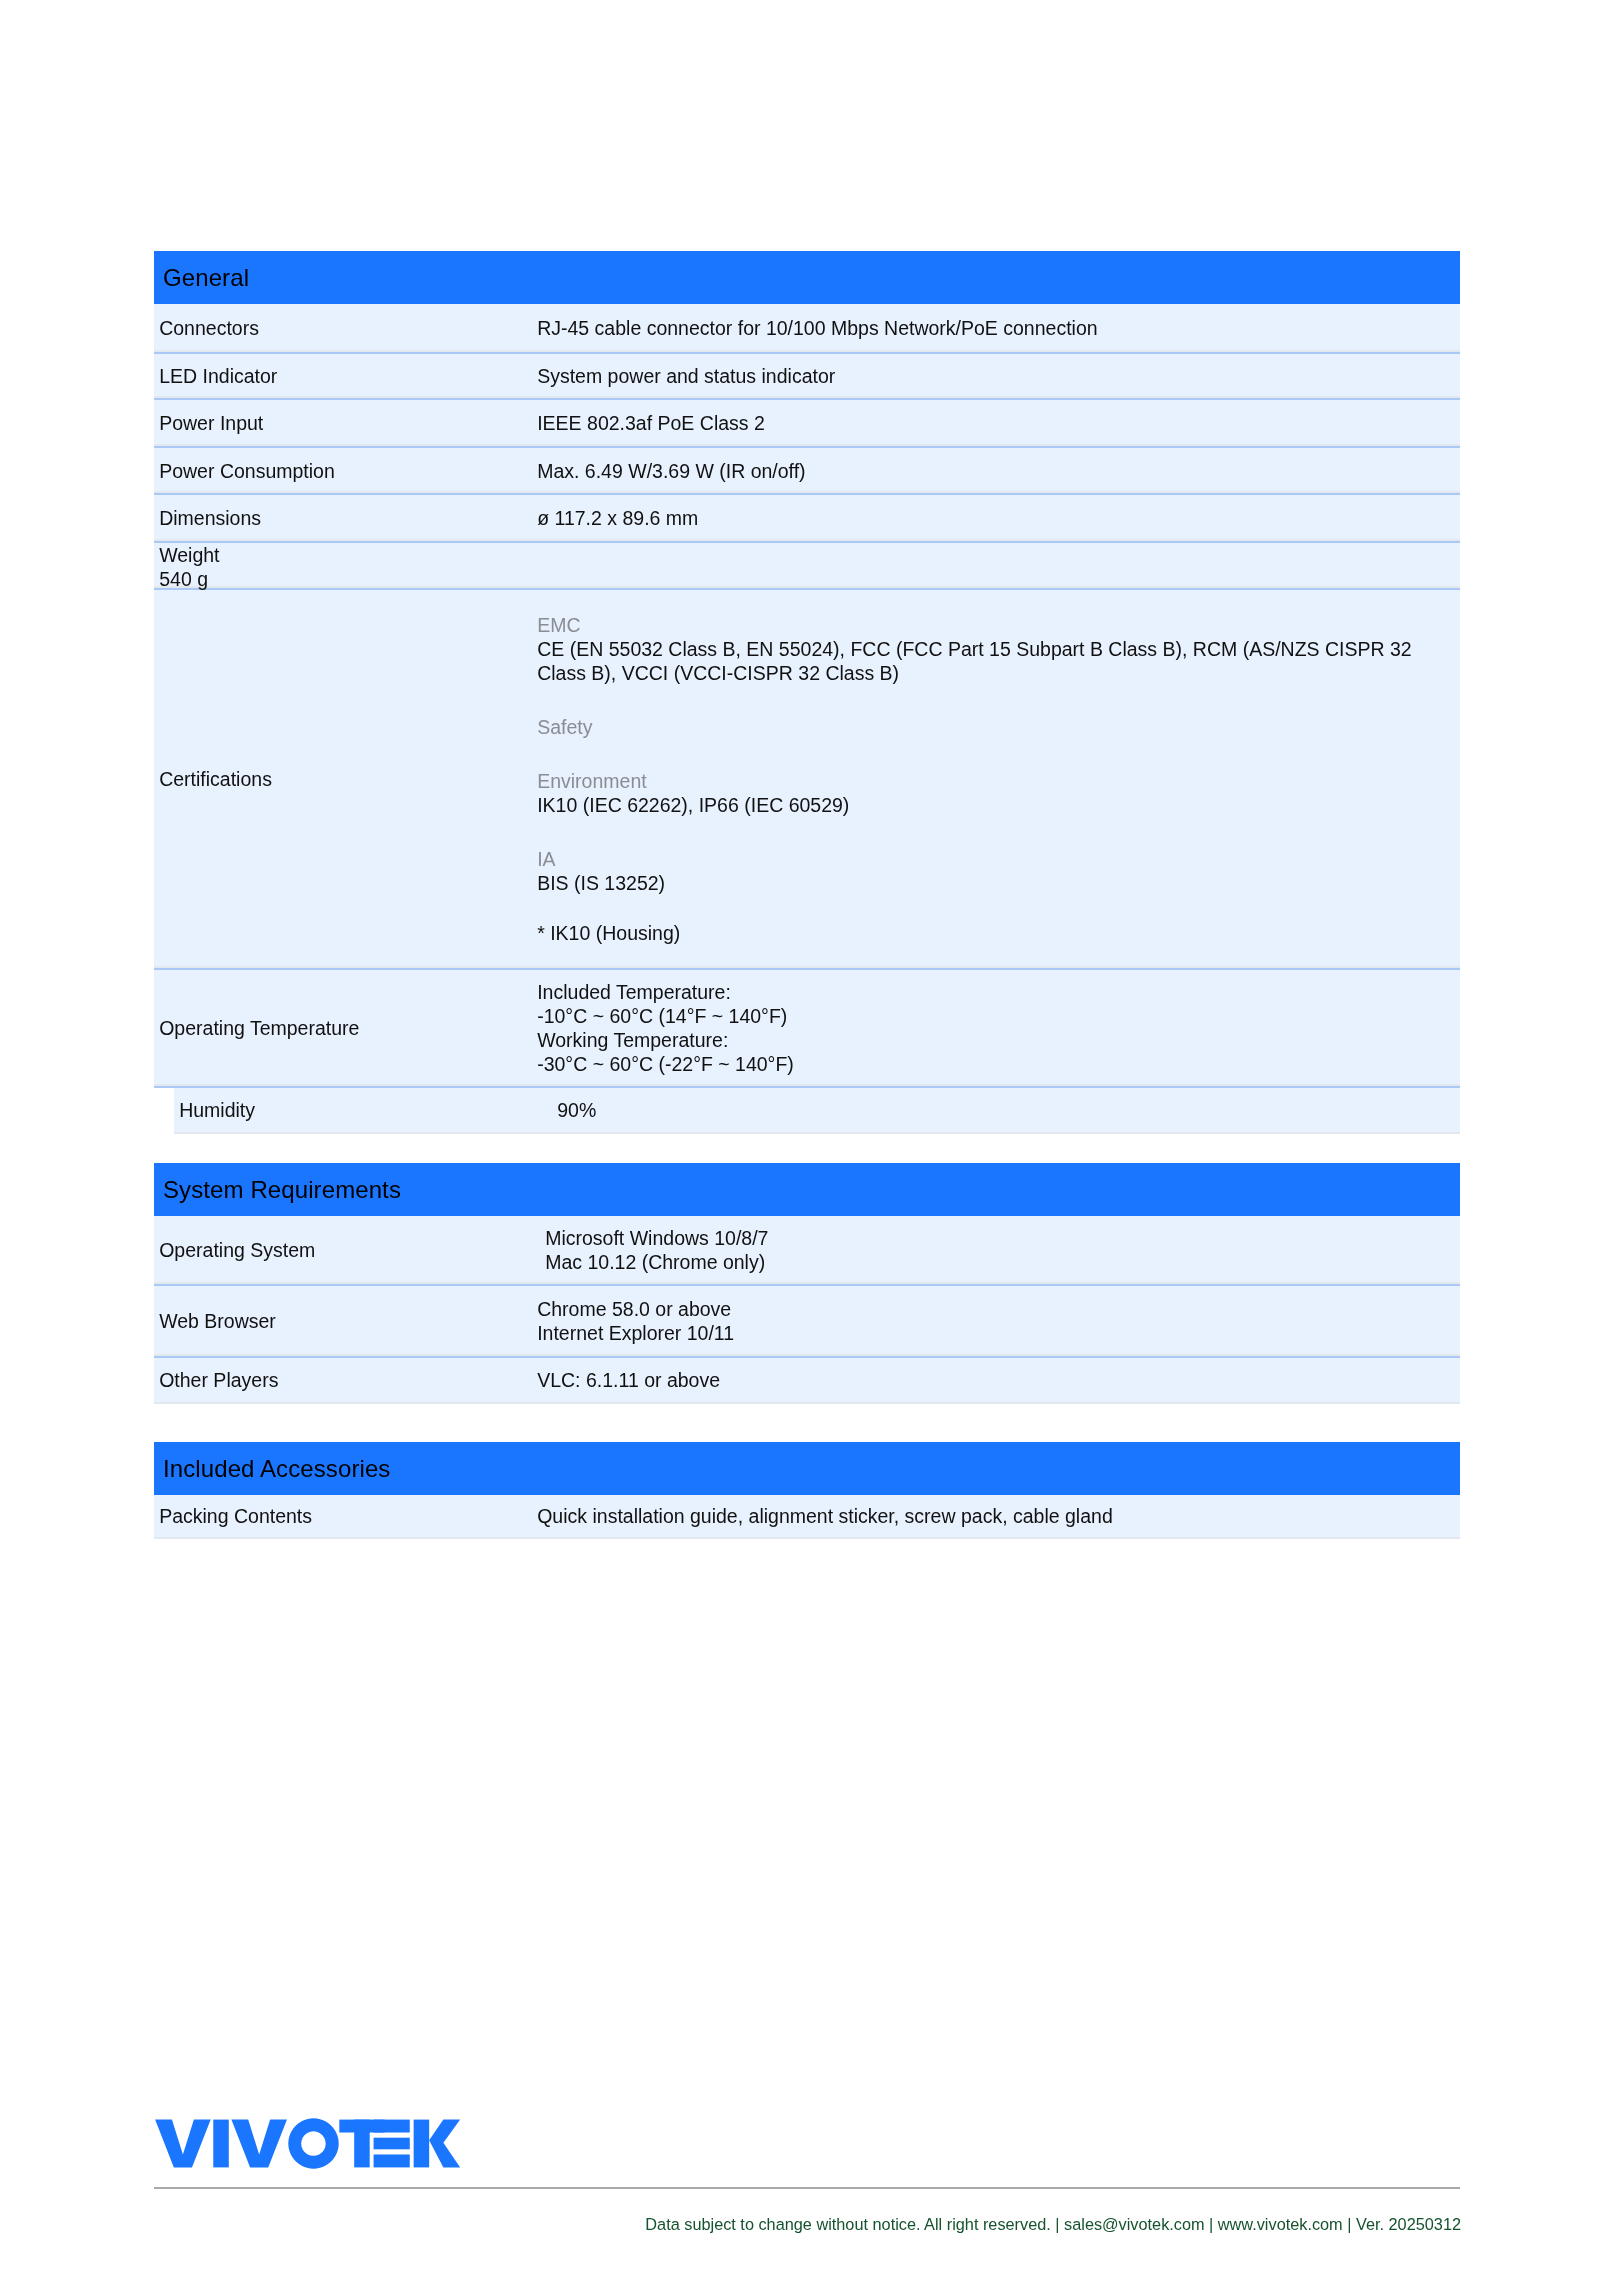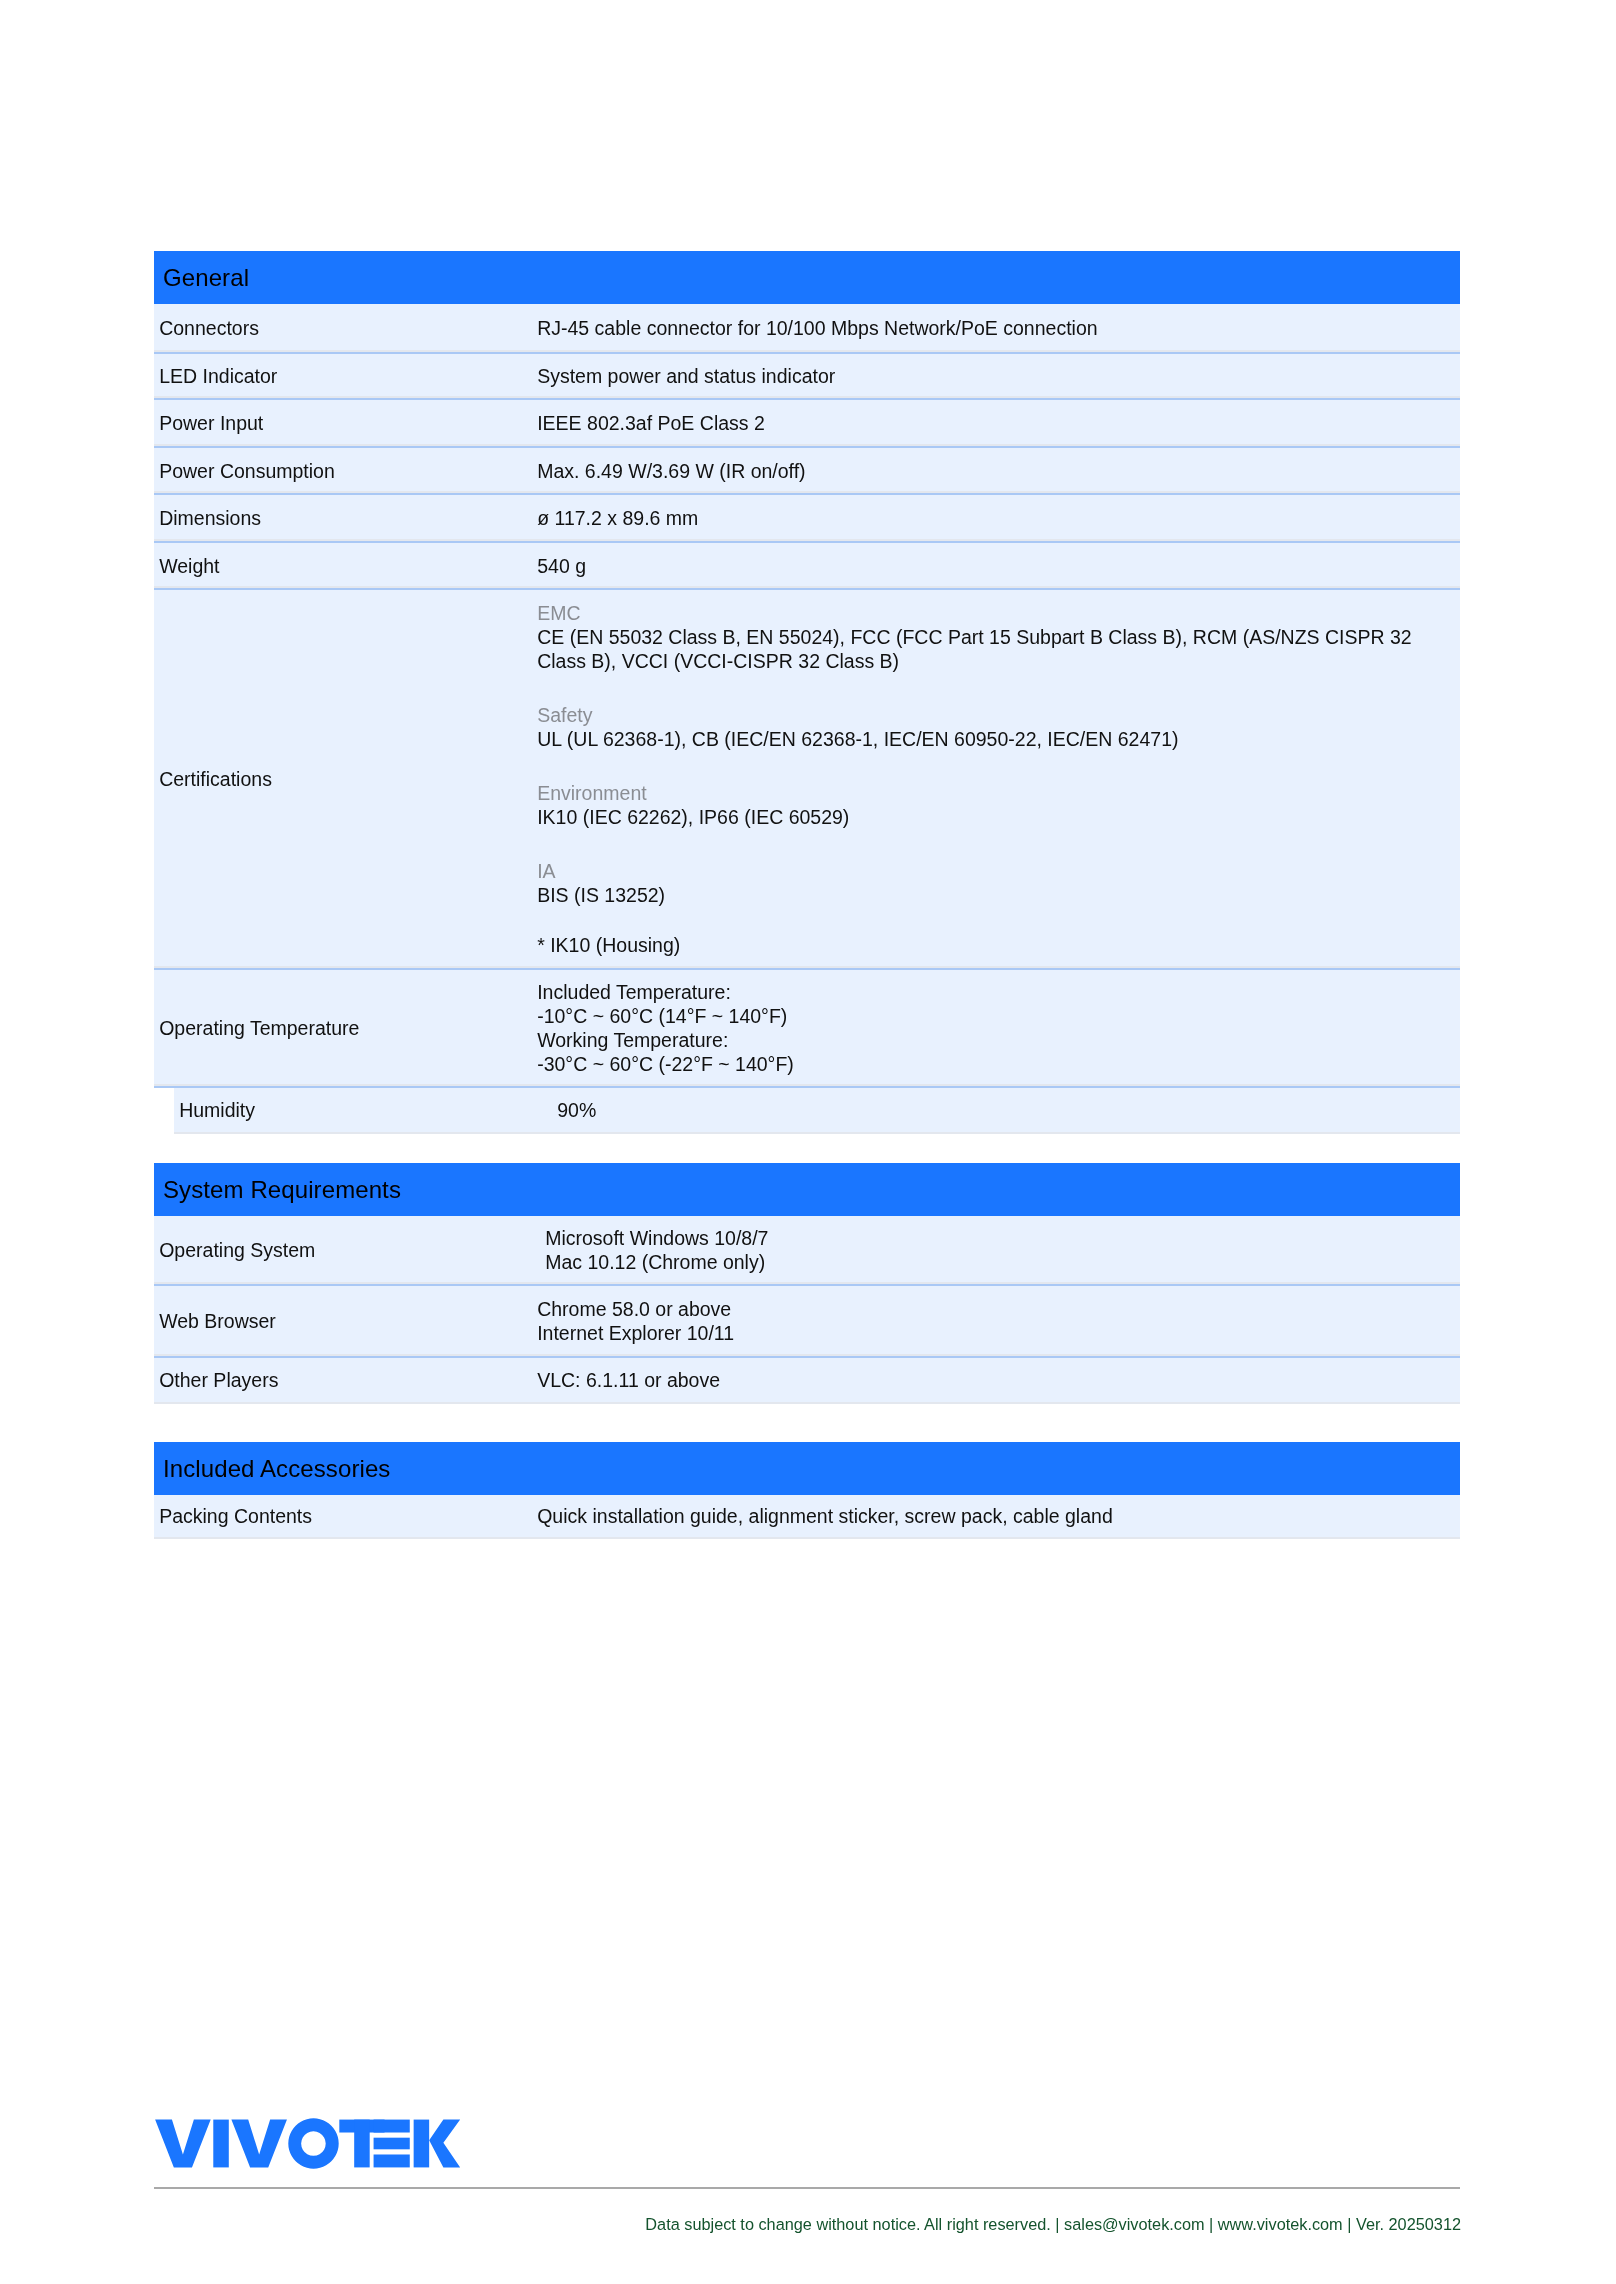--- a/index.html
+++ b/index.html
@@ -75,35 +75,34 @@
     <div class="cell-value">
         <span>Max. 6.49 W/3.69 W (IR on/off)</span>
       </div>
   </div>
   <div class="row" style="height:46px;">
     <div class="cell-label">Dimensions</div>
     <div class="cell-value">
         <span>ø 117.2 x 89.6 mm</span>
       </div>
   </div>
-  <div class="row" style="height:45px;">
+  <div class="row" style="height:45px;flex-direction:column;">
     <div class="cell-label">Weight</div>
     <div class="cell-value">
         <span>540 g</span>
       </div>
   </div>
   <div class="row" style="height:378px;">
     <div class="cell-label">Certifications</div>
     <div class="cell-value">
       <span class="sub-title">EMC</span>
       <span>CE (EN 55032 Class B, EN 55024), FCC (FCC Part 15 Subpart B Class B), RCM (AS/NZS CISPR 32</span>
       <span>Class B), VCCI (VCCI-CISPR 32 Class B)</span>
       <div class="gap"></div>
       <span class="sub-title">Safety</span>
-      <span>UL (UL 62368-1), CB (IEC/EN 62368-1, IEC/EN 60950-22, IEC/EN 62471)</span>
       <div class="gap"></div>
       <span class="sub-title">Environment</span>
       <span>IK10 (IEC 62262), IP66 (IEC 60529)</span>
       <div class="gap"></div>
       <span class="sub-title">IA</span>
       <span>BIS (IS 13252)</span>
       <div class="gap-sm"></div>
       <span>* IK10 (Housing)</span>
     </div>
   </div>

